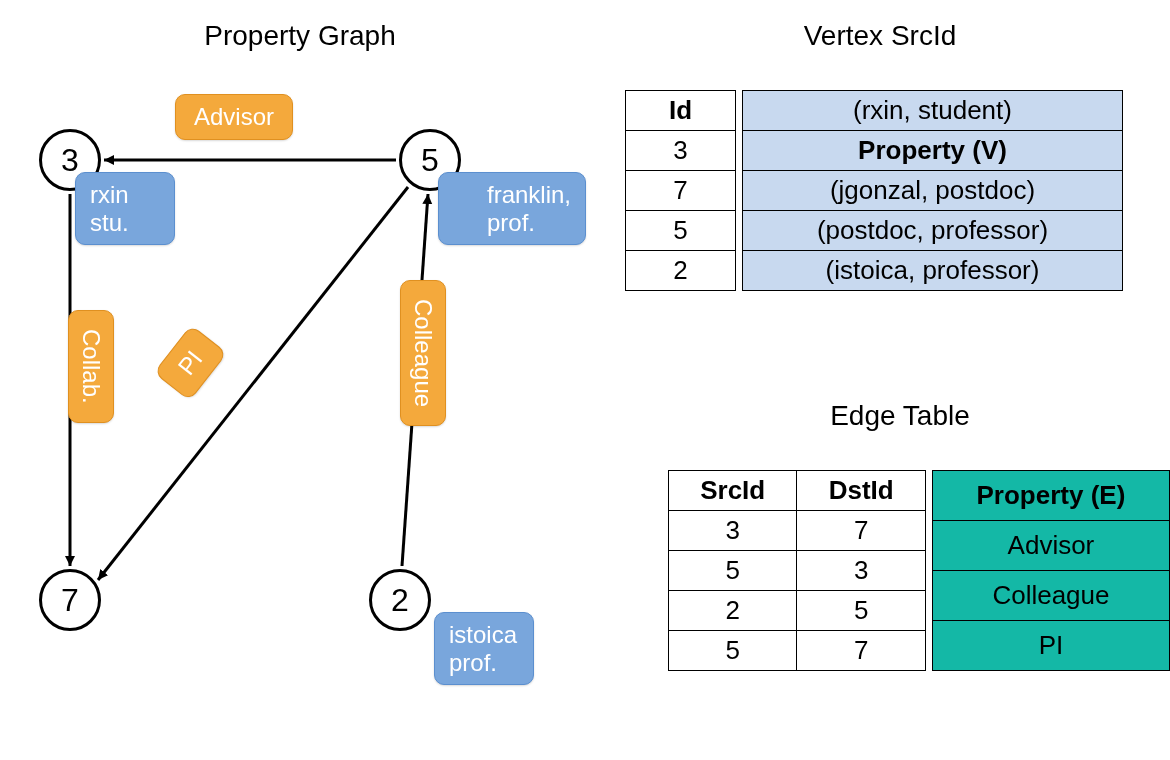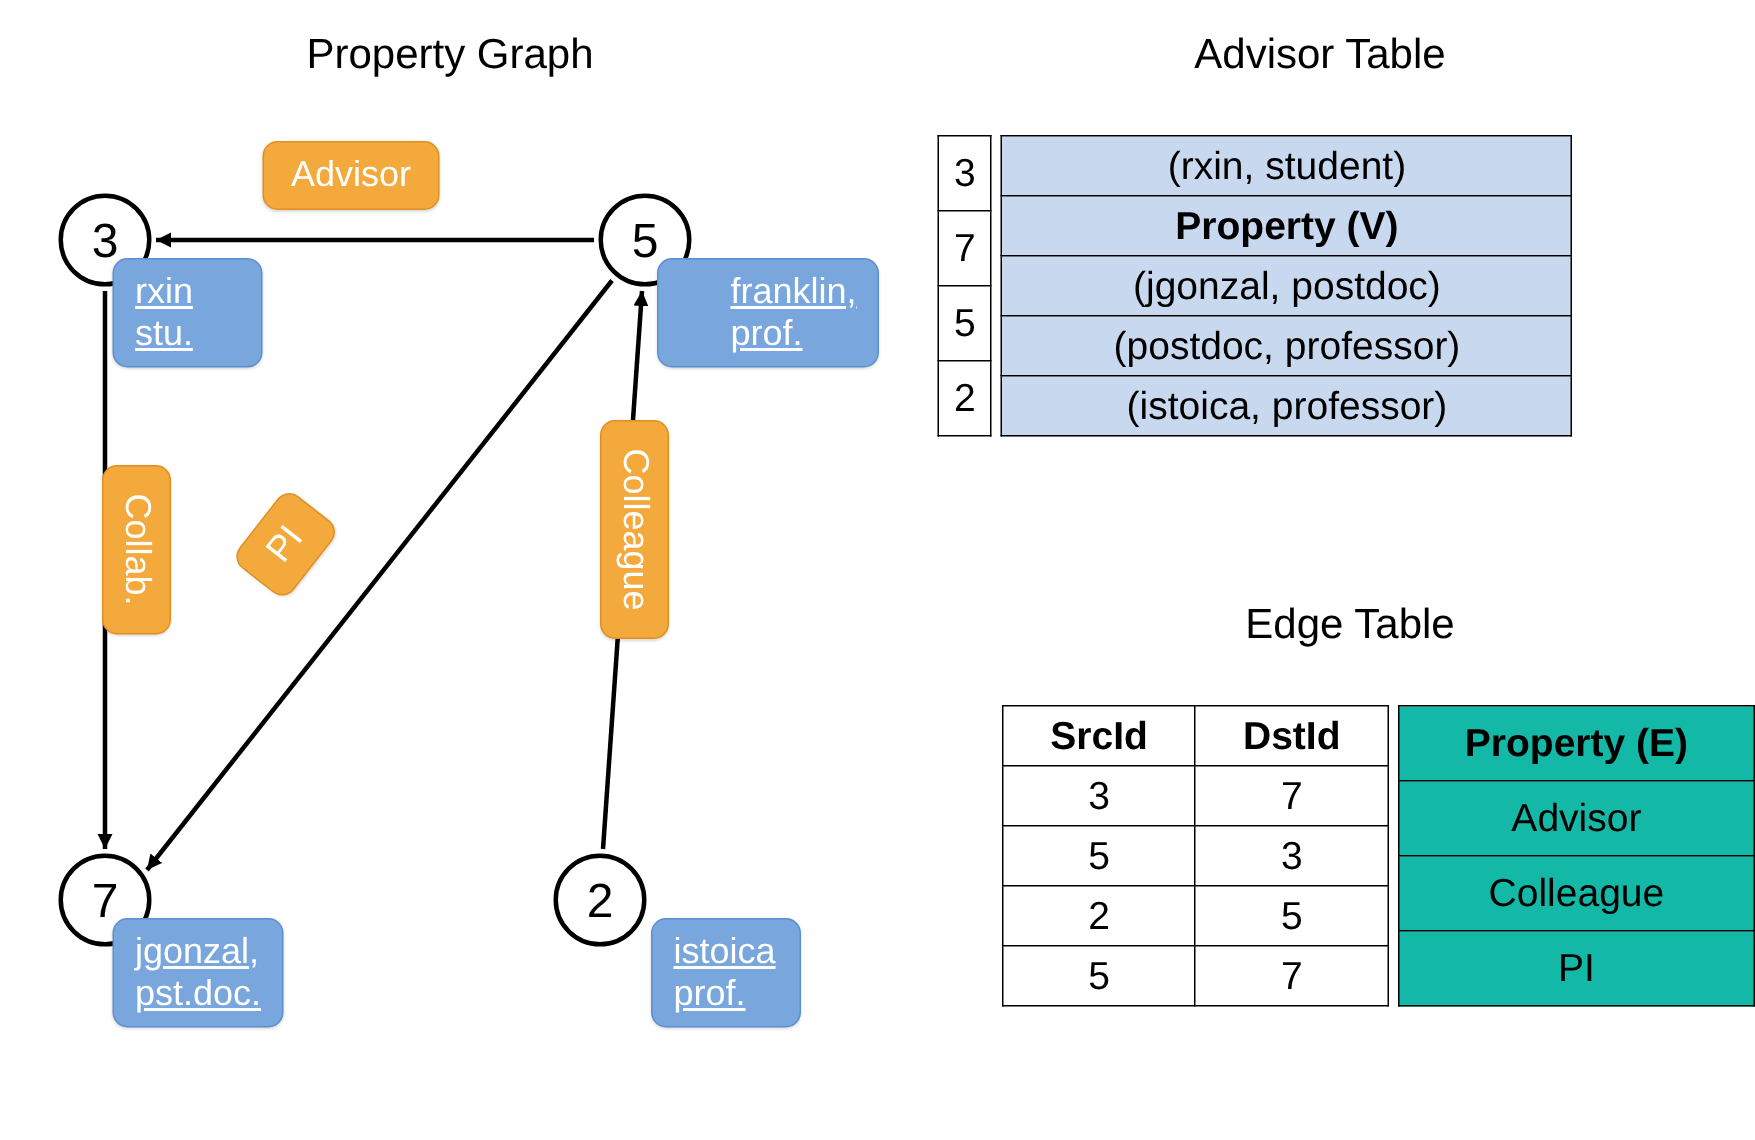--- a/index.html
+++ b/index.html
@@ -44,21 +44,20 @@
     background: #79a6dc;
     color: #fff;
     border: 1px solid #5b8fcf;
     border-radius: 10px;
     font-size: 24px;
     padding: 8px 14px;
     line-height: 1.15;
     z-index: 4;
     box-shadow: 0 1px 2px rgba(0,0,0,0.15);
     min-width: 100px;
-    text-decoration: underline;
   }
   .elabel {
     position: absolute;
     background: #f4a93c;
     color: #fff;
     border: 1px solid #e09020;
     border-radius: 10px;
     font-size: 24px;
     padding: 8px 18px;
     z-index: 4;
@@ -87,21 +86,21 @@
   .table-wrap {
     position: absolute;
     display: flex;
     gap: 6px;
   }
 </style>
 </head>
 <body>
 
 <div class="title" style="left:100px; top:20px; width:400px;">Property Graph</div>
-<div class="title" style="left:680px; top:20px; width:400px;">Advisor Table</div>
+<div class="title" style="left:680px; top:20px; width:400px;">Vertex SrcId</div>
 <div class="title" style="left:700px; top:400px; width:400px;">Edge Table</div>
 
 <div class="graph-area">
   <svg class="edges">
     <defs>
       <marker id="arrow" markerWidth="12" markerHeight="12" refX="10" refY="5" orient="auto" markerUnits="userSpaceOnUse">
         <path d="M0,0 L10,5 L0,10 Z" fill="#000"></path>
       </marker>
     </defs>
 
@@ -128,38 +127,37 @@
     </div>
 
   <div class="vlabel" style="left:55px; top:72px;">
     <span>rxin</span><br>
     <span>stu.</span>
   </div>
   <div class="vlabel" style="left:418px; top:72px;padding-left:48px;">
     <span>franklin,</span><br>
     <span>prof.</span>
   </div>
-  <div class="vlabel" style="left:55px; top:512px;">
-    <span>jgonzal,</span><br>
-    <span>pst.doc.</span>
-  </div>
   <div class="vlabel" style="left:388px; top:512px;margin-left:26px;">
     <span>istoica</span><br>
     <span>prof.</span>
   </div>
 
   <div class="elabel" style="left:155px; top:-6px;">Advisor</div>
   <div class="elabel vert" style="left:48px; top:210px;">Collab.</div>
   <div class="elabel" style="left:140px; top:240px; transform: rotate(-52deg);">PI</div>
   <div class="elabel vert" style="left:380px; top:180px;">Colleague</div>
 </div>
 
 <div class="table-wrap" style="left:625px; top:90px;">
   <table>
     <tbody>
+        <tr>
+          <th style="width:110px;">Id</th>
+        </tr>
     <tr>
           <td>3</td>
         </tr>
     <tr>
           <td>7</td>
         </tr>
     <tr>
           <td>5</td>
         </tr>
     <tr>

